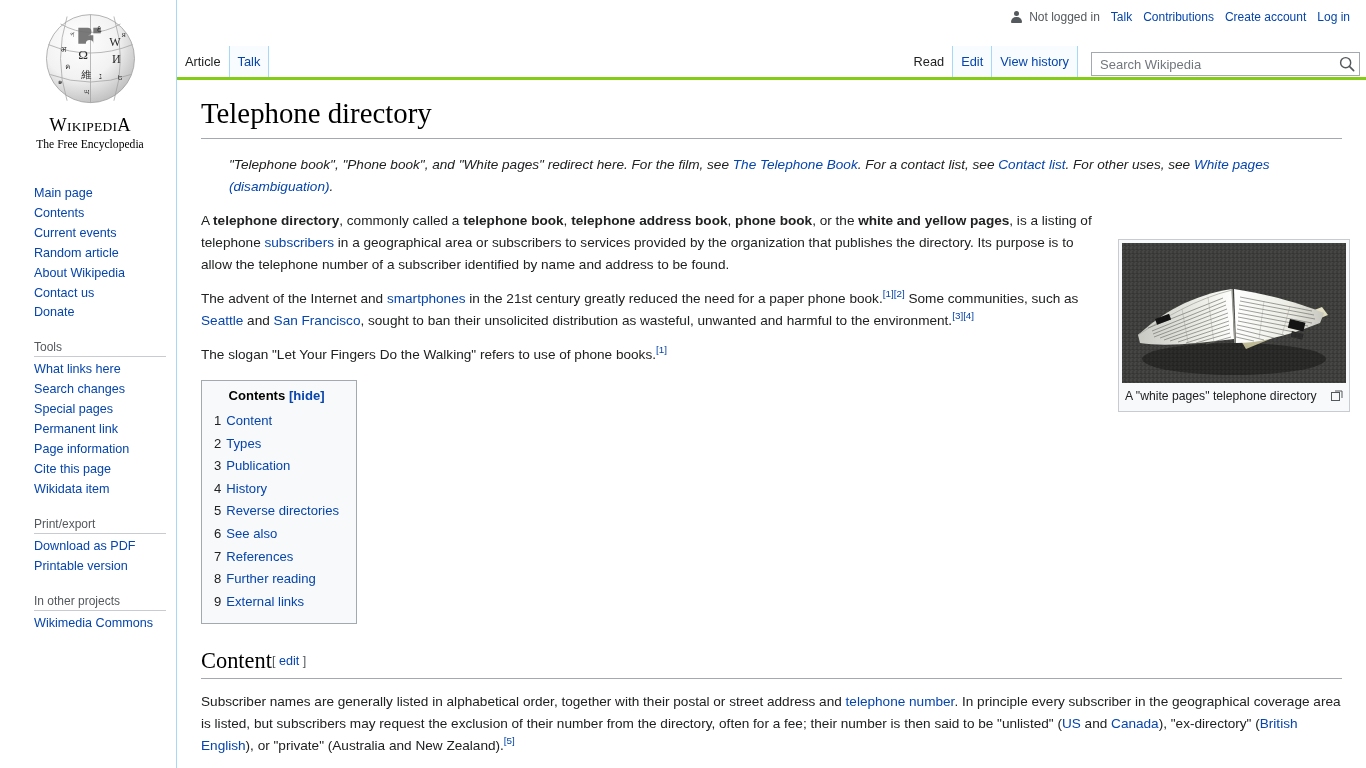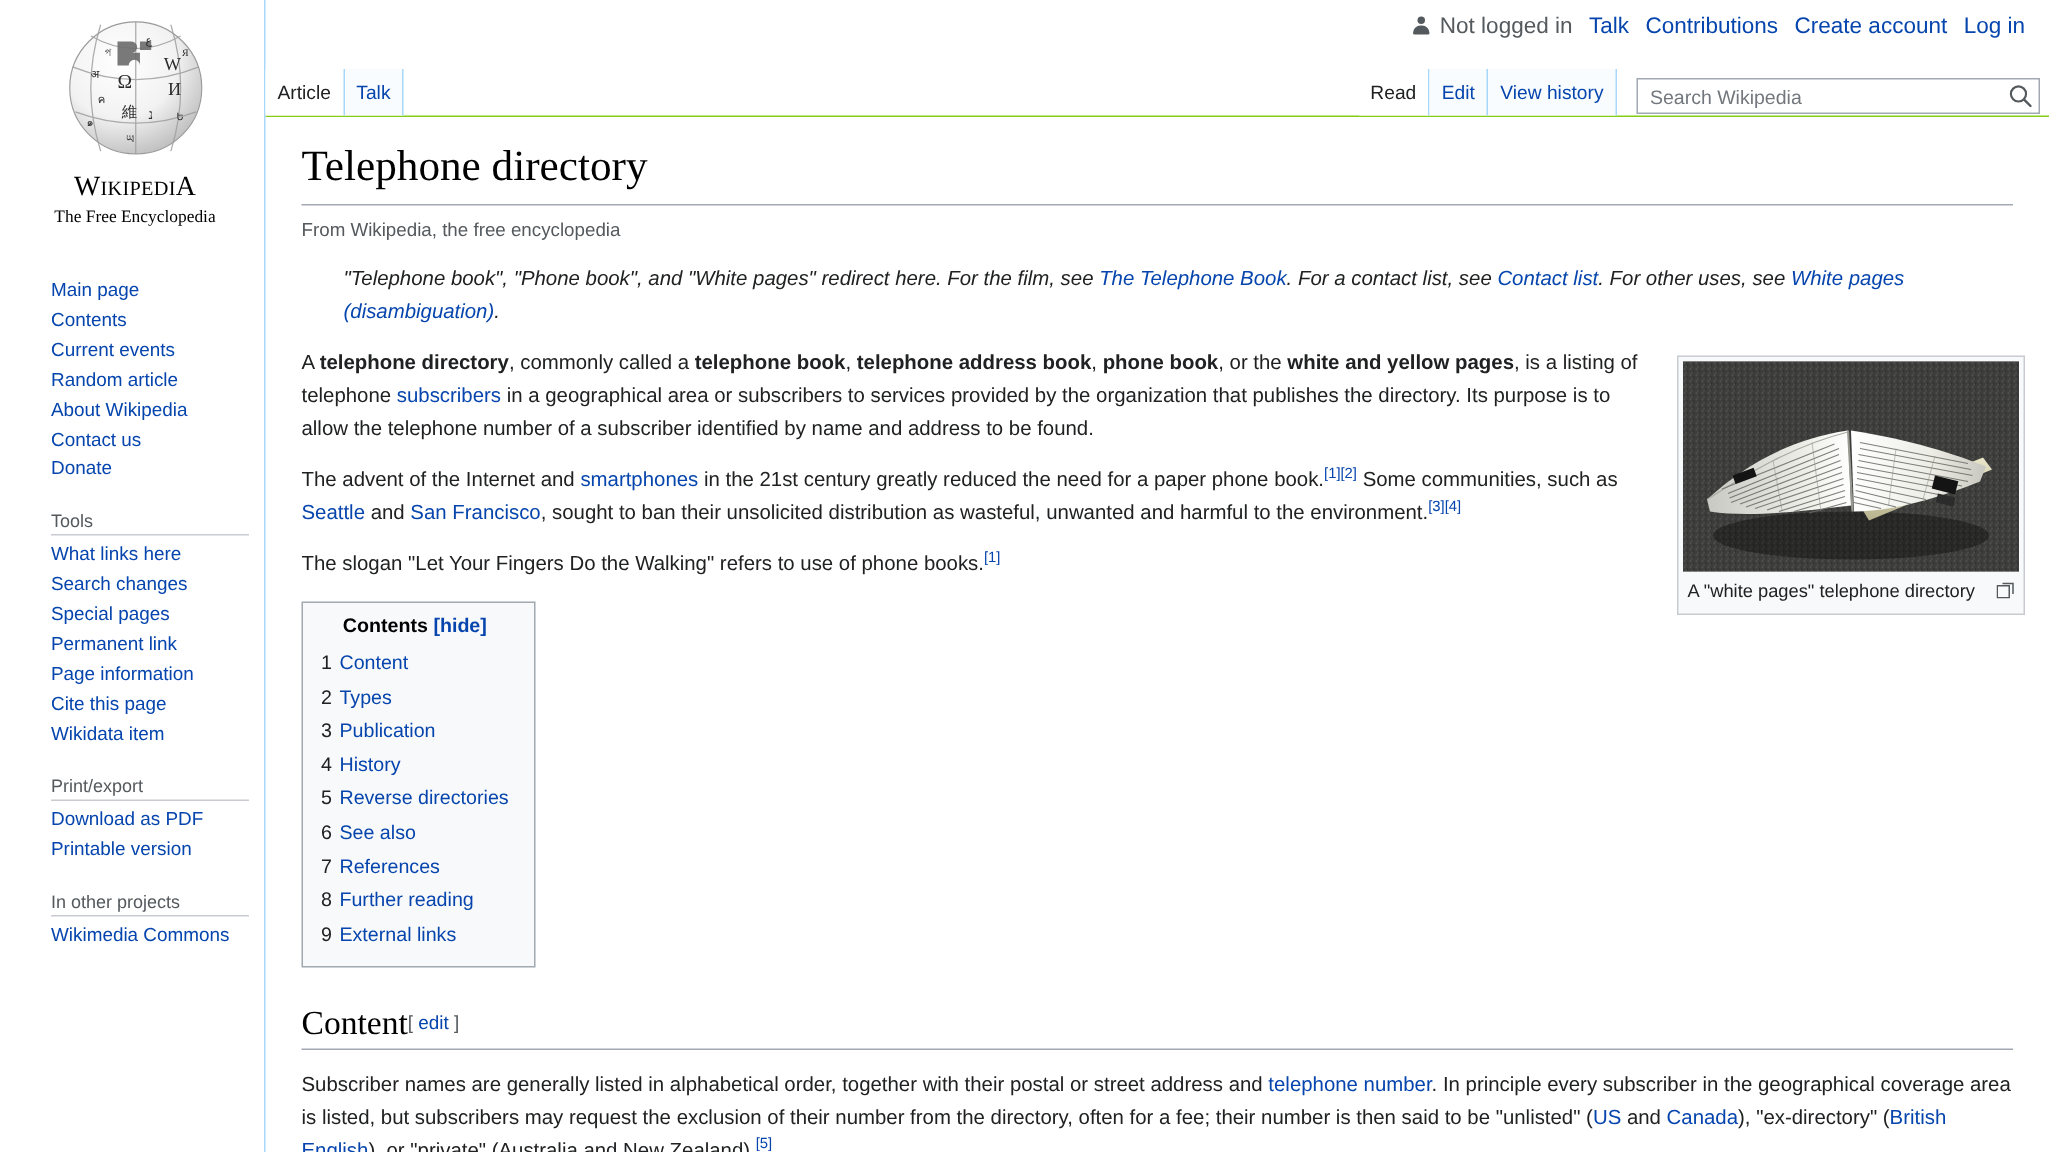--- a/index.html
+++ b/index.html
@@ -14,21 +14,21 @@
   }
   a { color: #0645ad; text-decoration: none; }
   .serif { font-family: "Liberation Serif", serif; }
 
   
   #personal-bar {
     position: absolute; top: 0; right: 0;
     height: 34px;
     display: flex; align-items: center; gap: 11px;
     padding-right: 16px;
-    font-size: 15px;
+    font-size: 12px;
     z-index: 6;
   }
   #personal-bar .pb-item { white-space: nowrap; color: #0645ad; }
   #personal-bar .pb-notloggedin { color: #54595d; display: flex; align-items: center; gap: 6px; }
   .person-icon { display: inline-block; width: 13px; height: 13px; position: relative; }
   .person-icon::before {
     content: ""; position: absolute; left: 4px; top: 0;
     width: 5px; height: 5px; border-radius: 50%; background: #54595d;
   }
   .person-icon::after {
@@ -131,21 +131,21 @@
     position: absolute; right: 3px; top: 3px;
     width: 20px; height: 19px;
     background: transparent; border: none; cursor: pointer; padding: 0;
   }
 
   
   #content {
     position: absolute; left: 177px; top: 77px;
     width: 1189px; height: 691px;
     background: #ffffff;
-    border-top: 1px solid #84cc16;
+    border-top: 3px solid #84cc16;
     padding: 12px 24px 0 24px;
     overflow: hidden;
   }
   #firstHeading {
     font-family: "Liberation Serif", serif;
     font-size: 28.8px; font-weight: normal; line-height: 1.25;
     margin: 0 0 0 0; padding: 4px 0 6px 0;
     border-bottom: 1px solid #a2a9b1;
     color: #000;
   }
@@ -355,21 +355,20 @@
         <circle cx="8.5" cy="8.5" r="5.6" fill="none" stroke="#54595d" stroke-width="1.6"></circle>
         <line x1="12.7" y1="12.7" x2="17.4" y2="17.4" stroke="#54595d" stroke-width="1.8" stroke-linecap="round"></line>
       </svg>
     </button>
   </form>
 </div>
 
 <div id="content">
 
   <h1 id="firstHeading" class="serif">Telephone directory</h1>
-  <div id="siteSub">From Wikipedia, the free encyclopedia</div>
 
   <div class="hatnote">
     <span>"Telephone book", "Phone book", and "White pages" redirect here. For the film, see </span><a href="#">The Telephone Book</a><span>. For a contact list, see </span><a href="#">Contact list</a><span>. For other uses, see </span><a href="#">White pages (disambiguation)</a><span>.</span>
   </div>
 
   <p class="bodytext"><span>A </span><b>telephone directory</b><span>, commonly called a </span><b>telephone book</b><span>, </span><b>telephone address book</b><span>, </span><b>phone book</b><span>, or the </span><b>white and yellow pages</b><span>, is a listing of telephone </span><a href="#">subscribers</a><span> in a geographical area or subscribers to services provided by the organization that publishes the directory. Its purpose is to allow the telephone number of a subscriber identified by name and address to be found.</span></p>
 
   <p class="bodytext"><span>The advent of the Internet and </span><a href="#">smartphones</a><span> in the 21st century greatly reduced the need for a paper phone book.</span><sup class="ref"><a href="#">[1]</a></sup><sup class="ref"><a href="#">[2]</a></sup><span> Some communities, such as </span><a href="#">Seattle</a><span> and </span><a href="#">San Francisco</a><span>, sought to ban their unsolicited distribution as wasteful, unwanted and harmful to the environment.</span><sup class="ref"><a href="#">[3]</a></sup><sup class="ref"><a href="#">[4]</a></sup></p>
 
   <p class="bodytext"><span>The slogan "Let Your Fingers Do the Walking" refers to use of phone books.</span><sup class="ref"><a href="#">[1]</a></sup></p>

